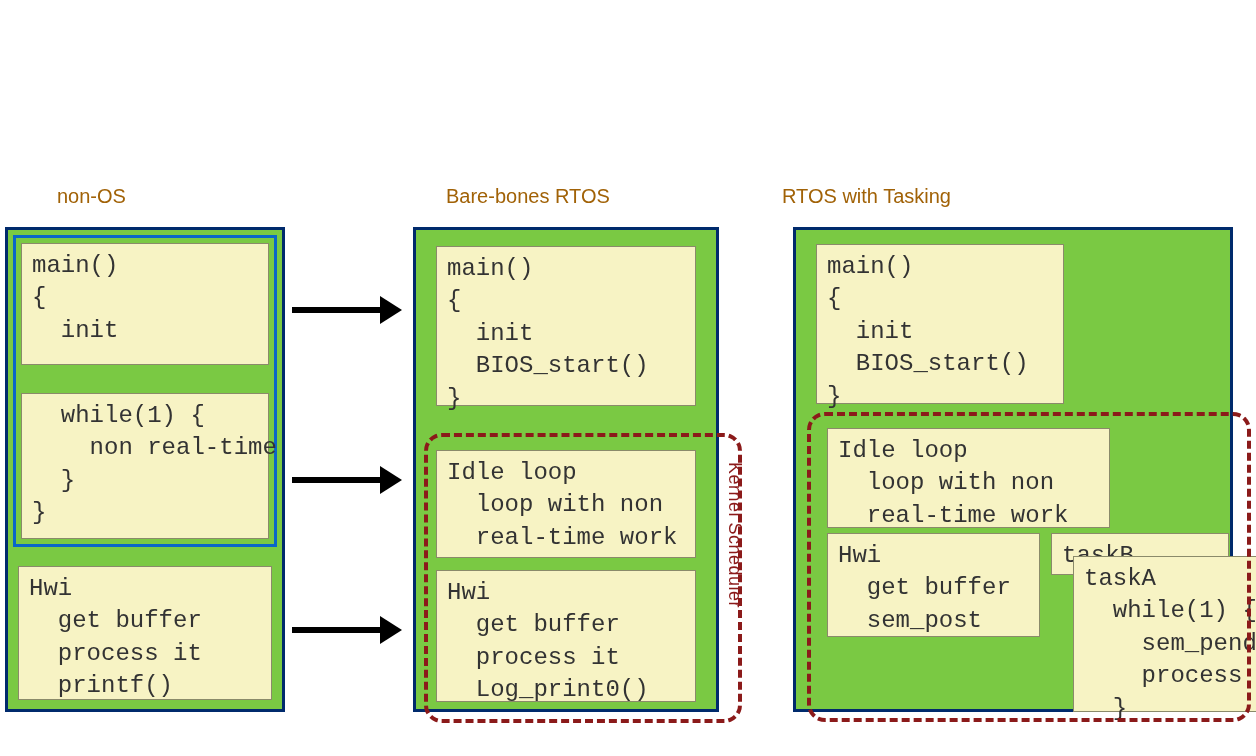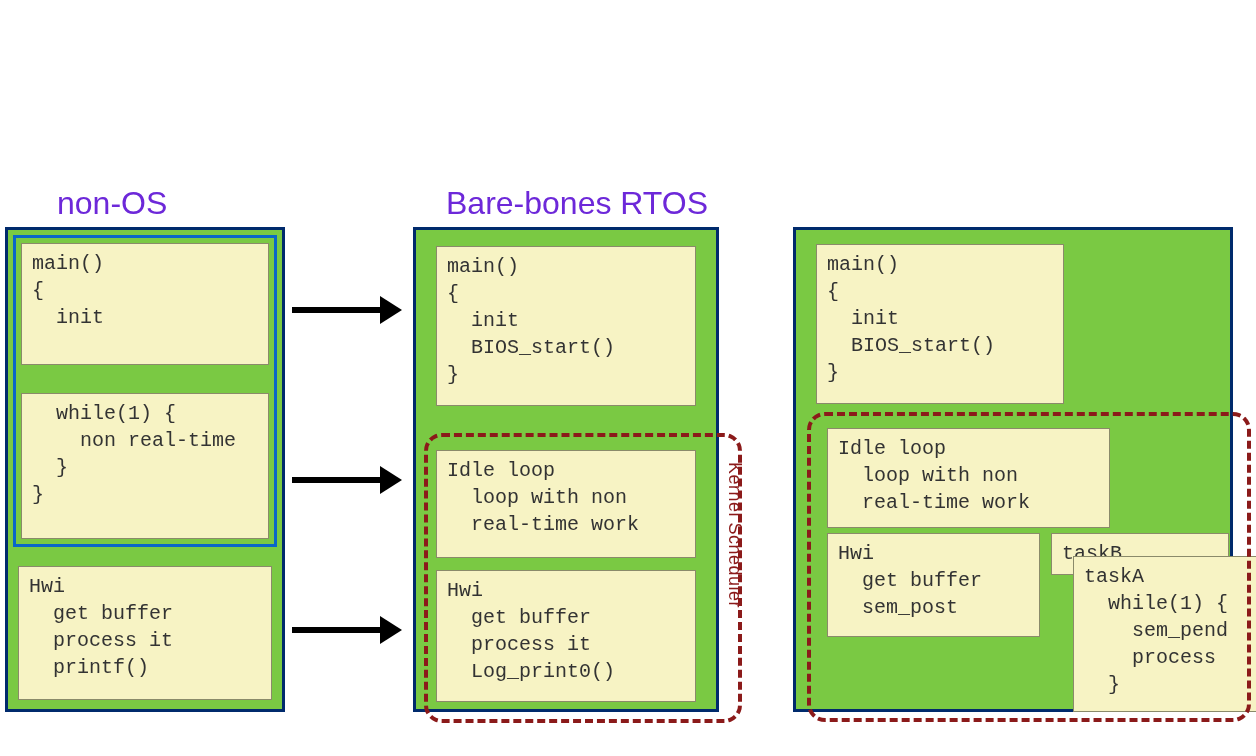--- a/index.html
+++ b/index.html
@@ -11,22 +11,22 @@
     font-family: Arial, Helvetica, sans-serif;
     color: #000;
   }
   .stage {
     position: relative;
     width: 1256px;
     height: 756px;
   }
   .col-title {
     position: absolute;
-    font-size: 32px;
-    color: #6d28d9;
+    font-size: 20px;
+    color: #a16207;
     font-weight: 400;
   }
   .panel {
     position: absolute;
     border: 3px solid #002a6c;
     background: #7ac943;
     box-sizing: border-box;
   }
   .blue-wrap {
     position: absolute;
@@ -34,21 +34,21 @@
     box-sizing: border-box;
     background: #7ac943;
   }
   .code-box {
     position: absolute;
     background: #f7f3c4;
     border: 1px solid #8a8a6a;
     box-sizing: border-box;
     padding: 6px 10px 5px 10px;
     font-family: "Courier New", Courier, monospace;
-    font-size: 20px;
+    font-size: 24px;
     line-height: 1.35;
     color: #333;
     white-space: pre;
   }
   
   .arrow {
     position: absolute;
     height: 0;
   }
   .arrow .shaft {
@@ -87,20 +87,21 @@
 </style>
 </head>
 <body>
 
 <div class="stage">
 
   <div class="col-title" style="left:57px; top:185px;">non-OS</div>
 
   <div class="col-title" style="left:418px; top:185px;margin-left:28px;">Bare-bones RTOS</div>
 
+  <div class="col-title" style="left:782px; top:185px;">RTOS with Tasking</div>
 
   <div class="panel" style="left:5px; top:227px; width:280px; height:485px;">
 
     <div class="blue-wrap" style="left:5px; top:5px; width:264px; height:312px;">
 
        <div class="code-box" style="left:5px; top:5px; width:248px; height:122px;">main()
 {
   init</div>
 
        <div class="code-box" style="left:5px; top:155px; width:248px; height:146px;">  while(1) {

